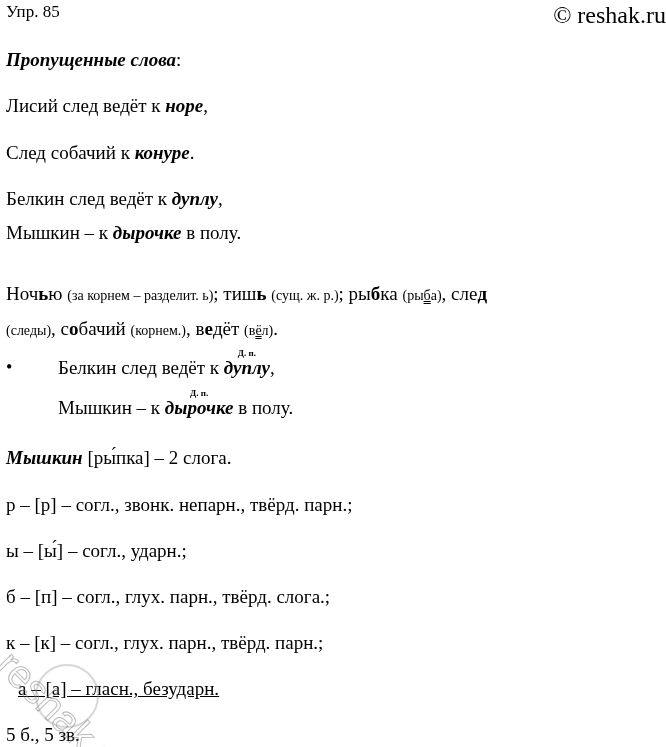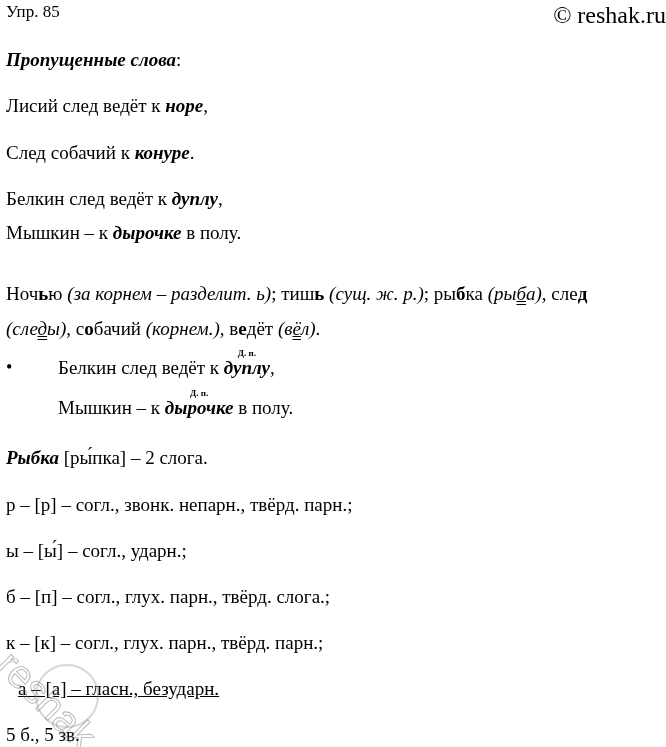--- a/index.html
+++ b/index.html
@@ -4,21 +4,21 @@
   <style>
     html, body { margin: 0; padding: 0; background: #ffffff; }
     body {
       width: 666px; height: 747px; position: relative; overflow: hidden;
       font-family: "Liberation Serif", "DejaVu Serif", serif;
       color: #000; font-size: 19px;
     }
     .line { position: absolute; left: 6px; white-space: nowrap; line-height: 22px; }
     .b { font-weight: bold; }
     .bi { font-weight: bold; font-style: italic; }
-    .note { font-style: italic; font-size: 19px; }
+    .note { font-size: 14px; }
     .dbl { text-decoration: underline; text-decoration-style: double; }
     .ul { text-decoration: underline; margin-left: 12px; }
     .sup { position: relative; }
     .sup .tag { position: absolute; left: 50%; transform: translateX(-50%); top: -15px; font-size: 9px; font-style: normal; font-weight: bold; white-space: nowrap; }
     .header-title { position: absolute; left: 6px; top: 2px; font-weight: normal; font-size: 17px; }
     .header-copy { position: absolute; right: 0; top: 2px; font-size: 24px; margin-left: 43px; }
     .bullet { position: absolute; left: 6px; font-size: 18px; }
     .watermark {
       position: absolute; left: 0; top: 612px; width: 170px; height: 130px;
       color: rgba(120,120,120,0.35); font-family: "Liberation Sans", sans-serif;
@@ -66,21 +66,21 @@
 
   <div class="bullet" style="top:357px">•</div>
   <div class="line" style="top:357px; left:58px">
     <span>Белкин след ведёт к </span><span class="bi sup"><span class="tag">Д. п.</span><span>дуплу</span></span><span>,</span>
   </div>
   <div class="line" style="top:397px; left:58px">
     <span>Мышкин – к </span><span class="bi sup"><span class="tag">Д. п.</span><span>дырочке</span></span><span> в полу.</span>
   </div>
 
   <div class="line" style="top:447px">
-    <span class="bi">Рыбка</span><span> [ры́пка] – 2 слога.</span>
+    <span class="bi">Мышкин</span><span> [ры́пка] – 2 слога.</span>
   </div>
   <div class="line" style="top:494px">р – [р] – согл., звонк. непарн., твёрд. парн.;</div>
   <div class="line" style="top:540px">ы – [ы́] – согл., ударн.;</div>
   <div class="line" style="top:586px">б – [п] – согл., глух. парн., твёрд. слога.;</div>
   <div class="line" style="top:632px">к – [к] – согл., глух. парн., твёрд. парн.;</div>
   <div class="line ul" style="top:678px">а – [а] – гласн., безударн.</div>
   <div class="line" style="top:724px">5 б., 5 зв.</div>
 
   <div class="watermark">
     <div class="wm-circle"></div>

